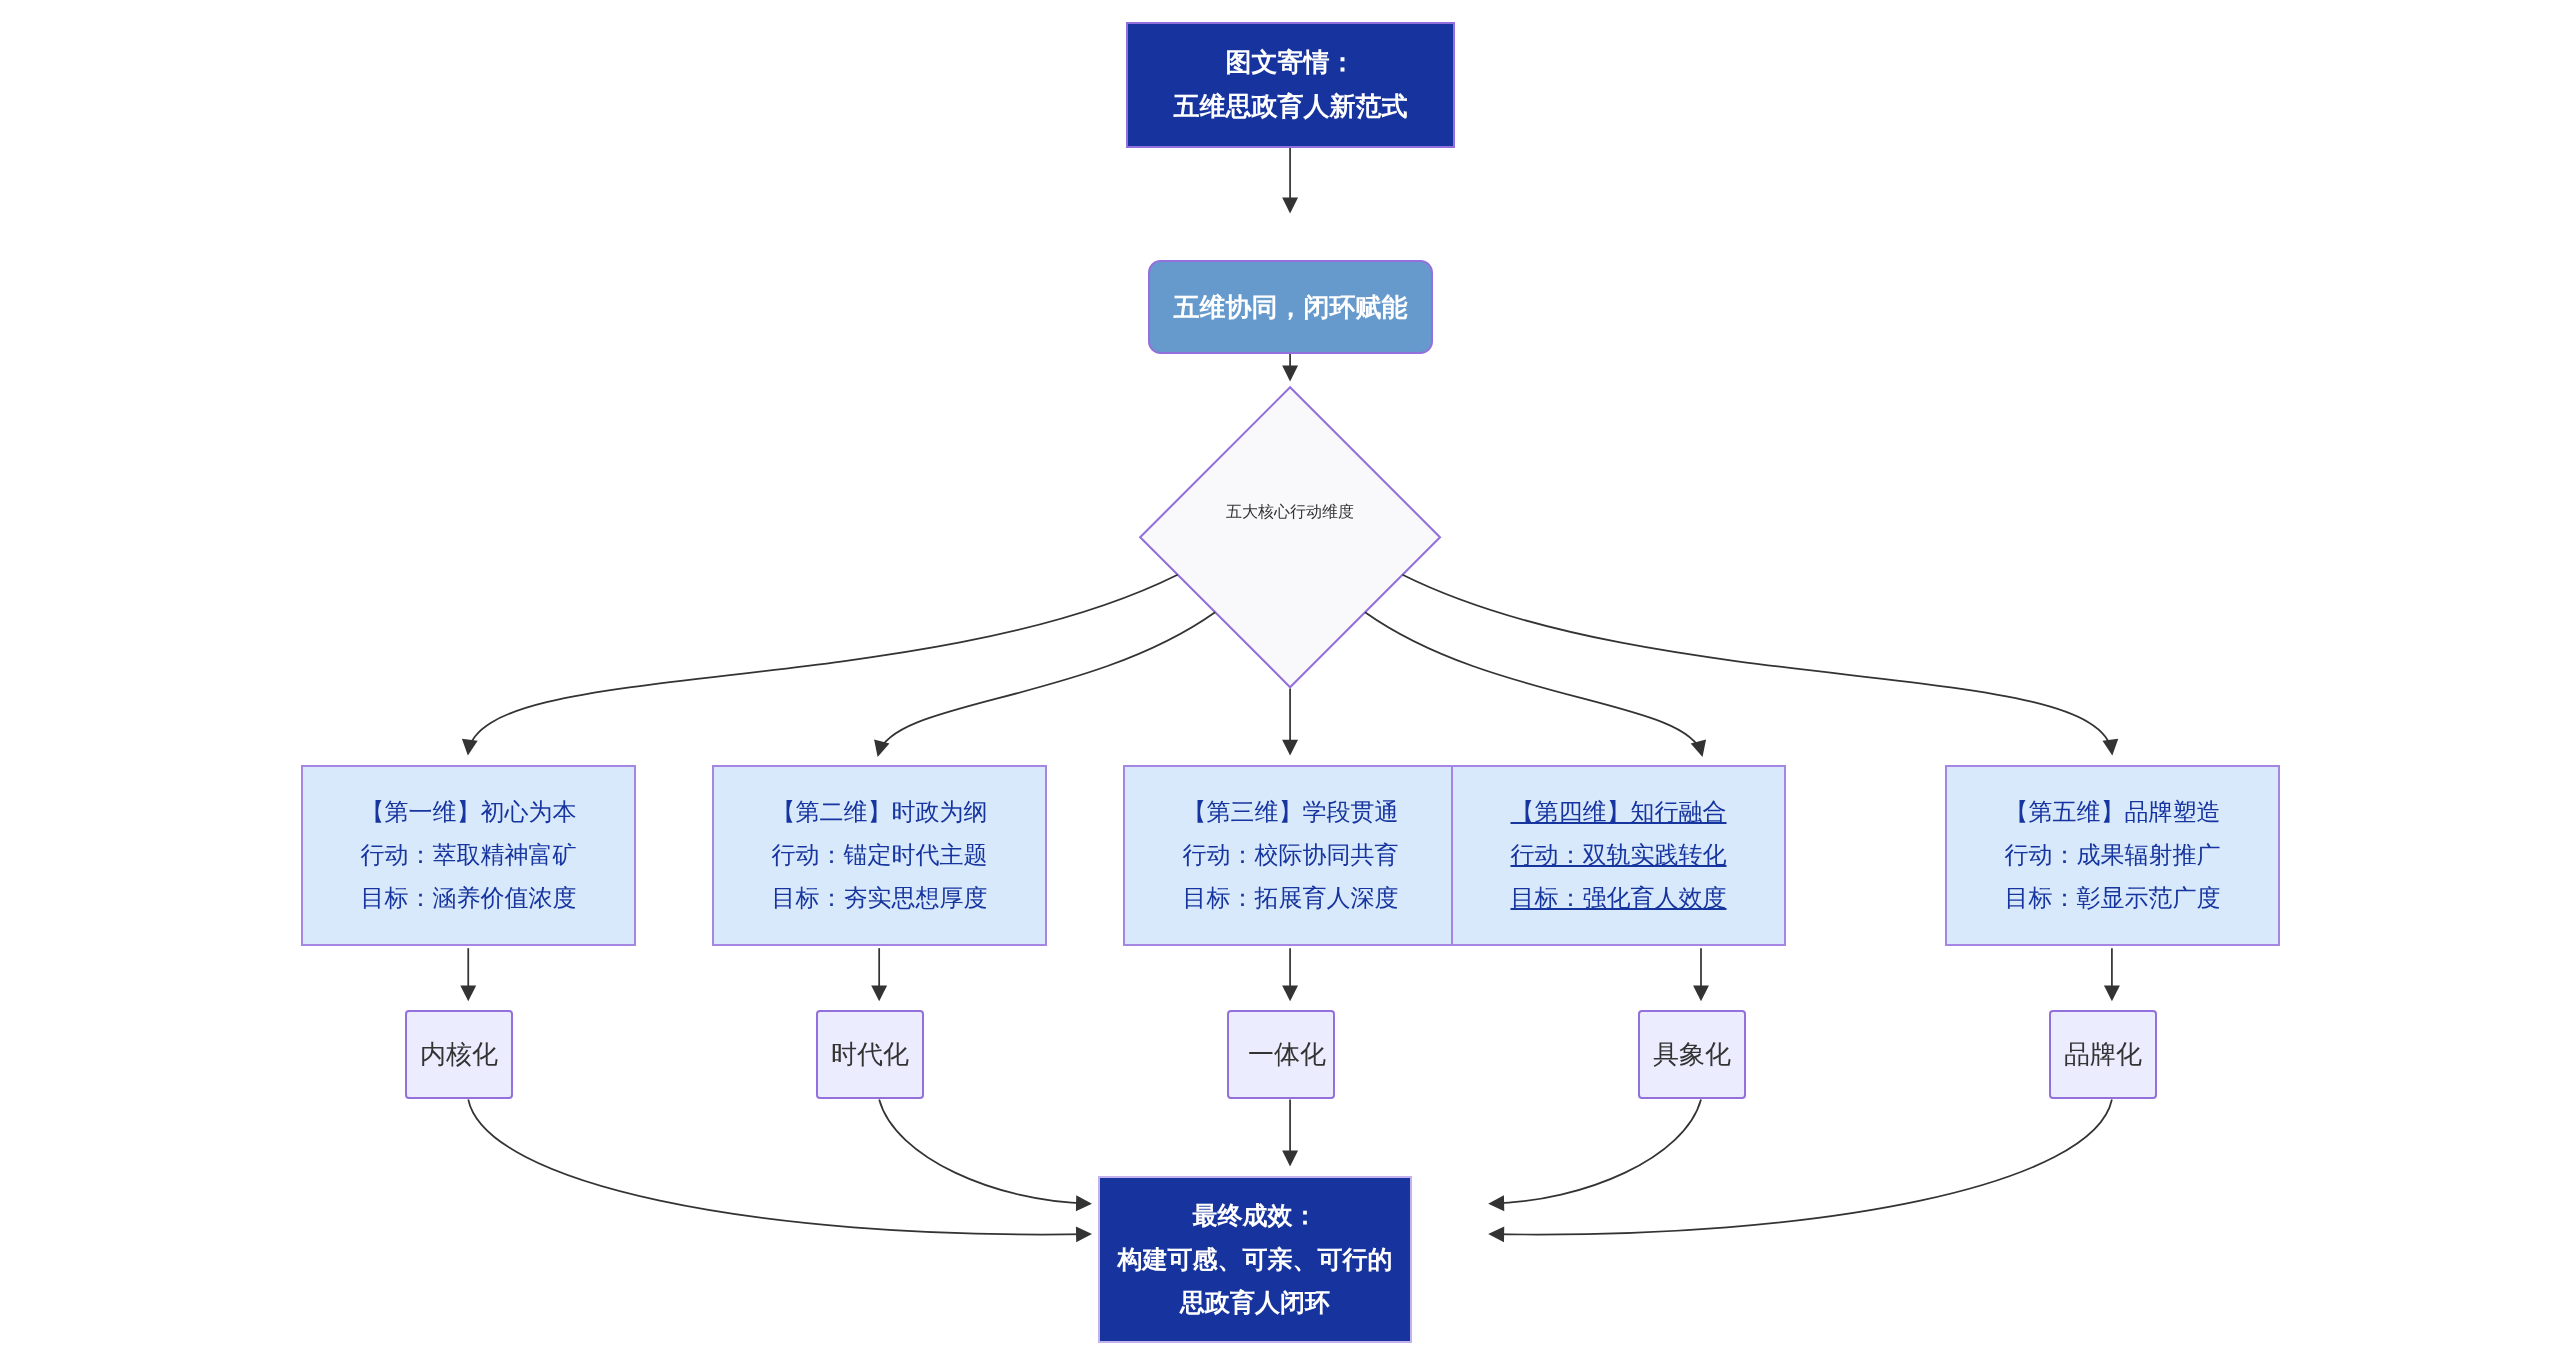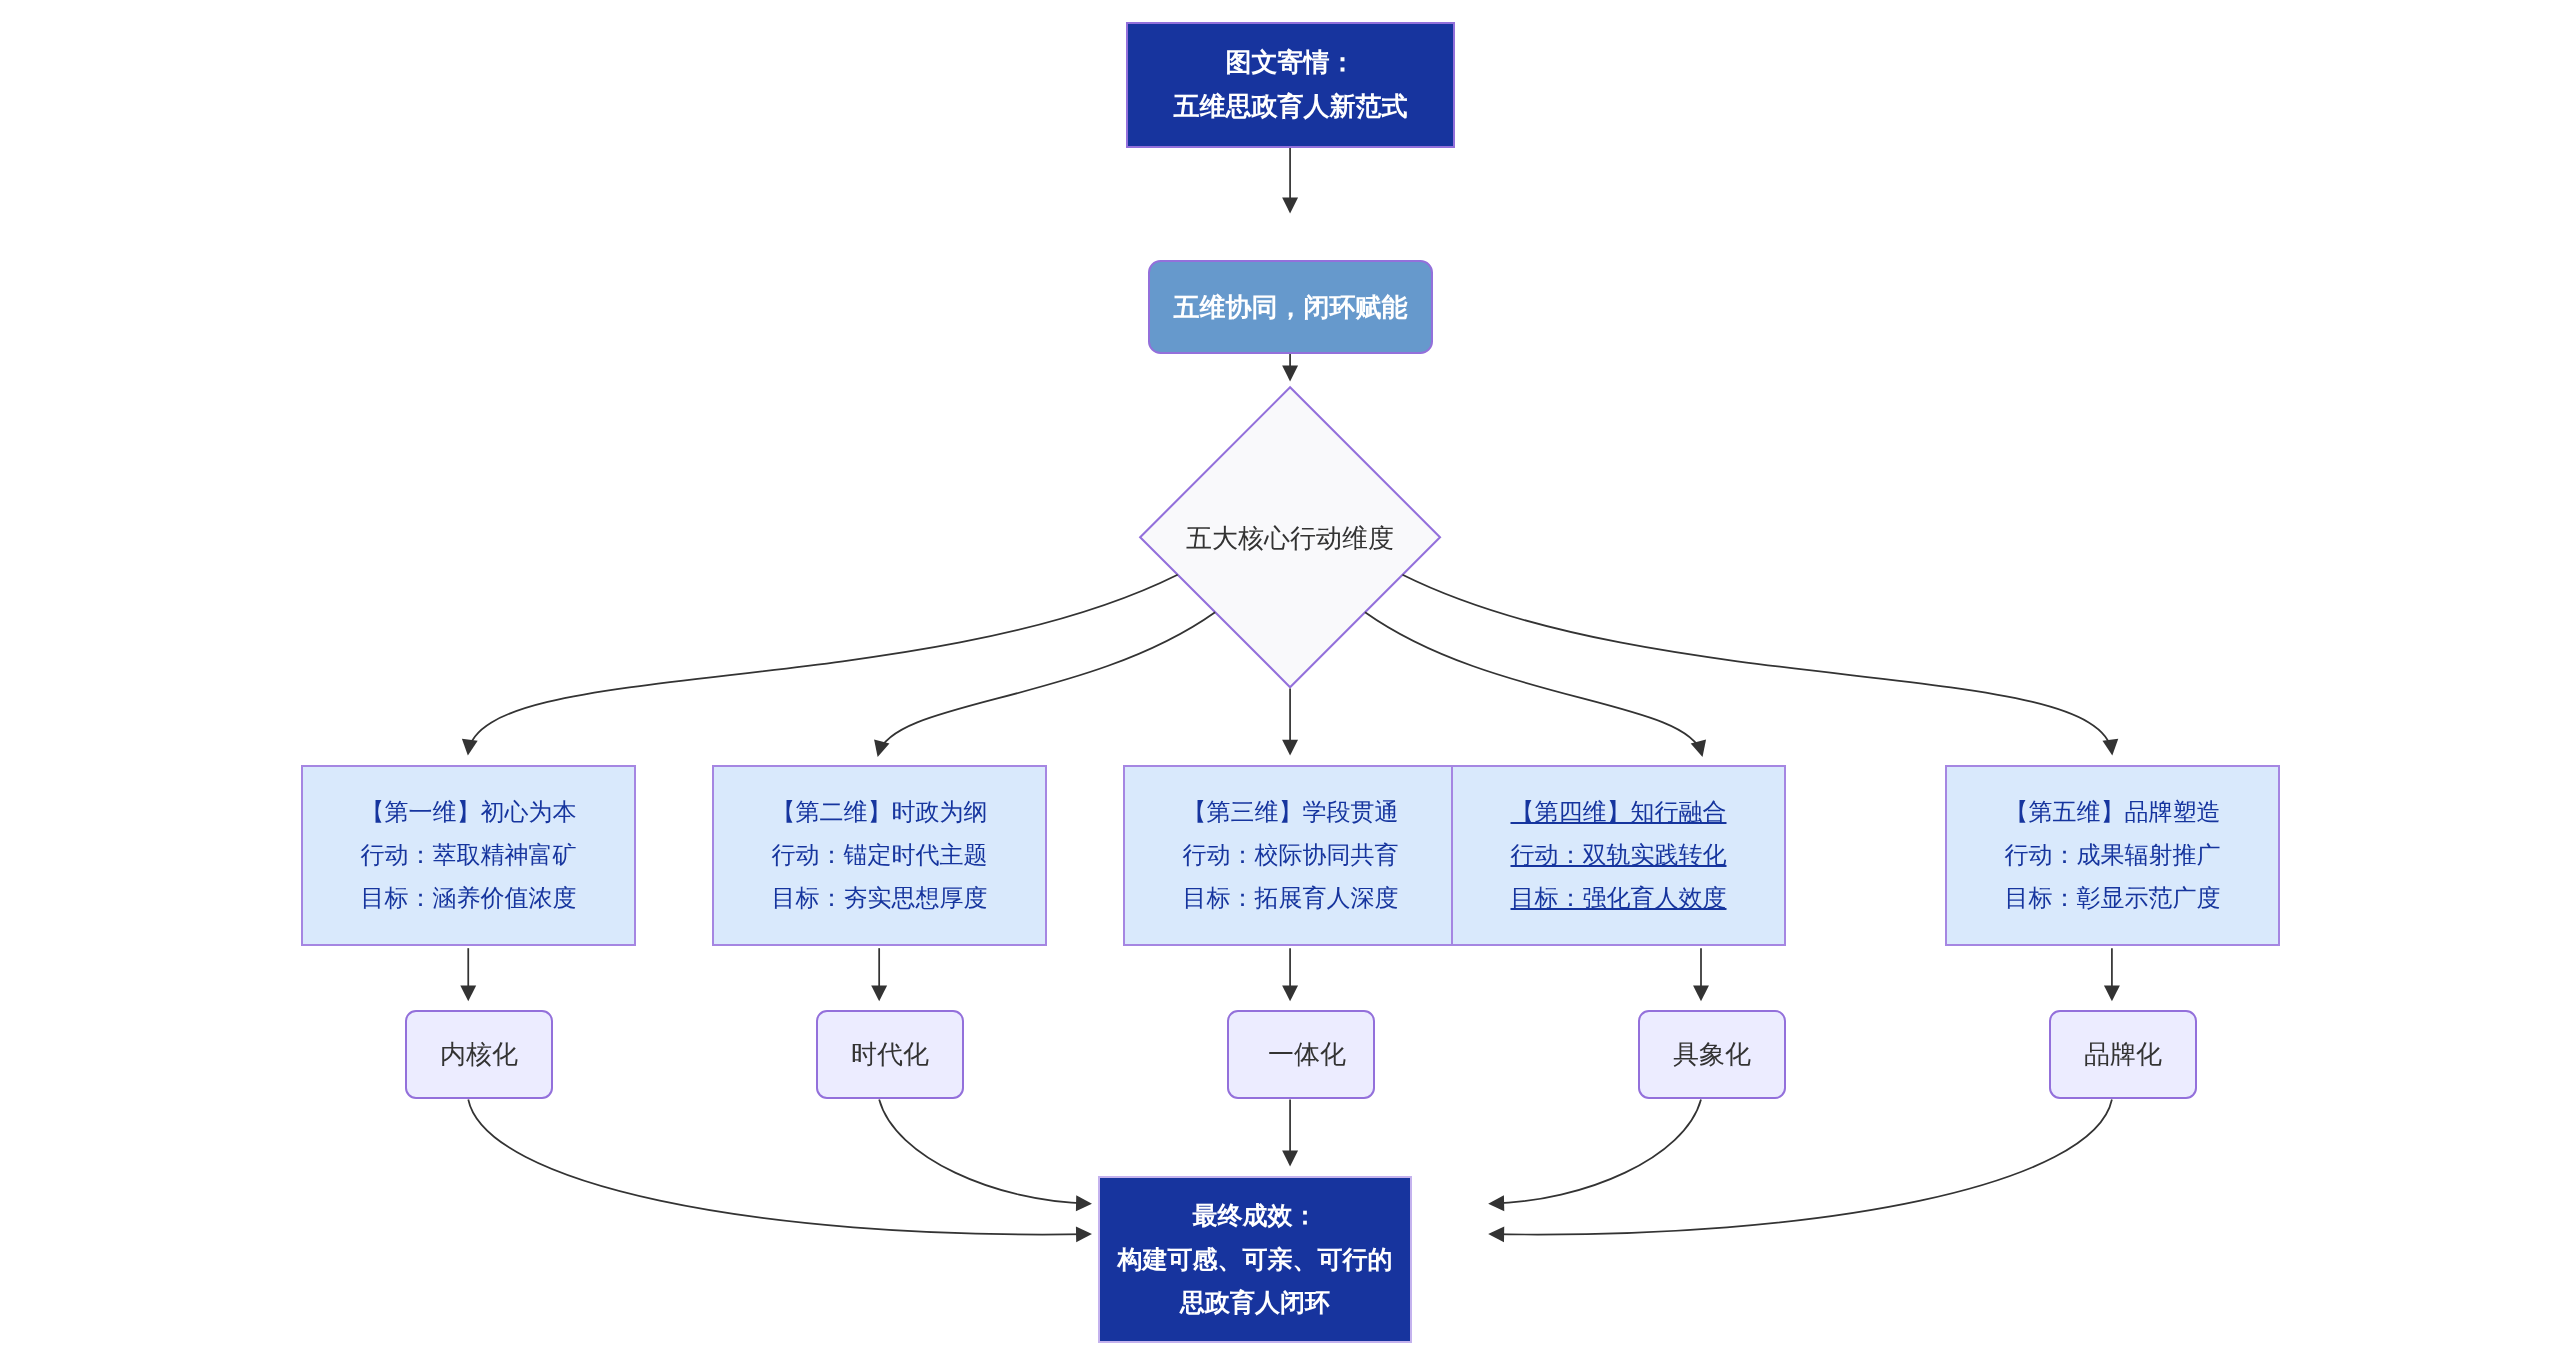--- a/index.html
+++ b/index.html
@@ -60,43 +60,43 @@
     left: 1148px; top: 220px; width: 285px; height: 94px;
     background: var(--steel-blue-fill, #6699CC);
     border: 2.1px solid var(--purple-border, #9370DB);
     border-radius: 12.5px;
     color: var(--white-text, #ffffff);
     font-size: 26px;
     font-weight: 700;
     margin-top: 40px;
   }
   .diamond-label {
-    left: 1134px; top: 517px; width: 312px; height: 42px;
+    left: 1134px; top: 491px; width: 312px; height: 42px;
     color: var(--dark-text, #333333);
-    font-size: 26px;
+    font-size: 16px;
     background: transparent;
   }
   .n-dim {
     top: 765px; width: 335px; height: 181px;
     background: var(--light-blue-fill, #D9E9FC);
     border: 2.1px solid var(--light-purple-border, #A586E2);
     color: var(--dark-blue-text, #16359E);
     font-size: 24px;
     line-height: 1.78;
   }
   .n-dim-1 { left: 301px; }
   .n-dim-2 { left: 712px; }
   .n-dim-3 { left: 1123px; }
   .n-dim-4 { left: 1451px; text-decoration: underline; }
   .n-dim-5 { left: 1945px; }
   .n-small {
-    top: 1010px; width: 148px; height: 89px;
+    top: 1010px; width: 108px; height: 89px;
     background: var(--lavender-fill, #ECECFF);
     border: 2.1px solid var(--purple-border, #9370DB);
-    border-radius: 11px;
+    border-radius: 4px;
     color: var(--dark-text, #333333);
     font-size: 26px;
   }
   .n-small-1 { left: 405px; }
   .n-small-2 { left: 816px; }
   .n-small-3 { left: 1227px; padding-left: 12px; }
   .n-small-4 { left: 1638px; }
   .n-small-5 { left: 2049px; }
   .n-final {
     left: 1098px; top: 1176px; width: 314px; height: 167px;

